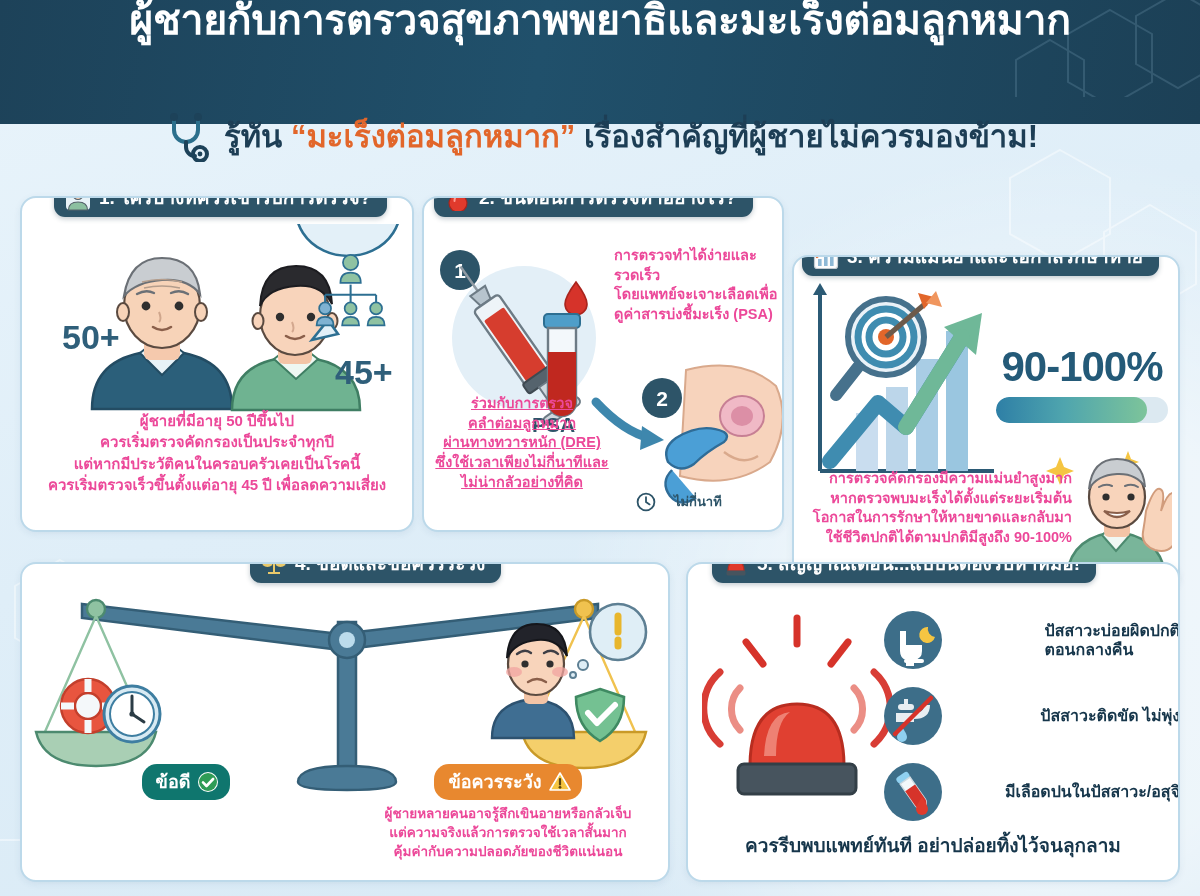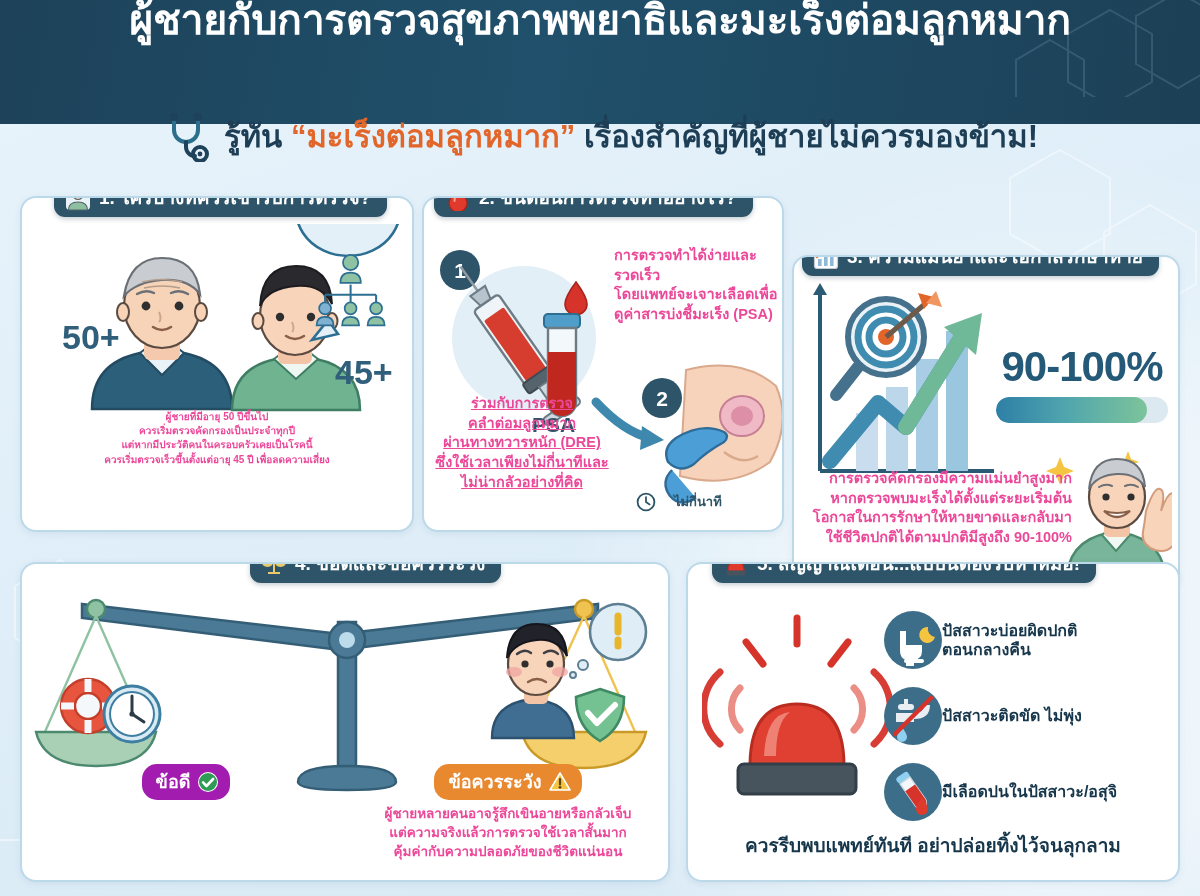--- a/index.html
+++ b/index.html
@@ -81,21 +81,21 @@
   .body-text {
     color: #ec4899; font-weight: bold; line-height: 1.28;
   }
 
   
   #panel1 { left: 20px; top: 196px; width: 394px; height: 336px; }
   #p1-badge { left: 32px; top: -19px; }
   #p1-art { position: absolute; left: 0; top: 26px; width: 394px; height: 190px; }
   #p1-text {
     position: absolute; left: 6px; right: 6px; top: 212px;
-    text-align: center; font-size: 10px; line-height: 1.42;
+    text-align: center; font-size: 15px; line-height: 1.42;
   }
 
   
   #panel2 { left: 422px; top: 196px; width: 362px; height: 336px; }
   #p2-badge { left: 10px; top: -19px; }
   #p2-art { position: absolute; left: 0; top: 22px; width: 362px; height: 300px; }
   #p2-desc {
     position: absolute; left: 190px; top: 48px; width: 168px;
     font-size: 14.5px; line-height: 1.36; text-align: left;
   }
@@ -134,36 +134,36 @@
 
   
   #panel4 { left: 20px; top: 562px; width: 650px; height: 320px; }
   #p4-badge { left: 228px; top: -19px; }
   #p4-art { position: absolute; left: 0; top: 18px; width: 650px; height: 210px; }
   .pill {
     display: inline-flex; align-items: center; gap: 7px;
     border-radius: 15px; padding: 3px 11px 4px 14px;
     color: #fff; font-size: 18px; font-weight: bold;
   }
-  .pill.good { background: #a21caf; }
+  .pill.good { background: #0f766e; }
   .pill.warn { background: #e8882f; }
   #p4-left {
     position: absolute; left: 8px; top: 200px; width: 312px; text-align: center;
   }
   #p4-right {
     position: absolute; left: 328px; top: 200px; width: 316px; text-align: center;
   }
   .p4-body { margin-top: 5px; font-size: 13.5px; line-height: 1.4; }
 
   
   #panel5 { left: 686px; top: 562px; width: 494px; height: 320px; }
   #p5-badge { left: 24px; top: -19px; }
   #p5-siren { position: absolute; left: 14px; top: 40px; width: 190px; height: 210px; }
   #p5-list { position: absolute; left: 196px; top: 38px; width: 296px; }
-  .sym-row { display: flex; align-items: center; height: 76px; }
+  .sym-row { display: flex; align-items: center; gap: 14px; height: 76px; justify-content: space-between; }
   .sym-ico { width: 58px; height: 58px; flex: 0 0 auto; }
   .sym-label { font-size: 16px; font-weight: bold; color: #16364b; line-height: 1.2; }
   #p5-footer {
     position: absolute; left: 0; right: 0; top: 266px;
     text-align: center; font-size: 19px; font-weight: bold; color: #16364b;
   }
 </style>
 </head>
 <body>
 

